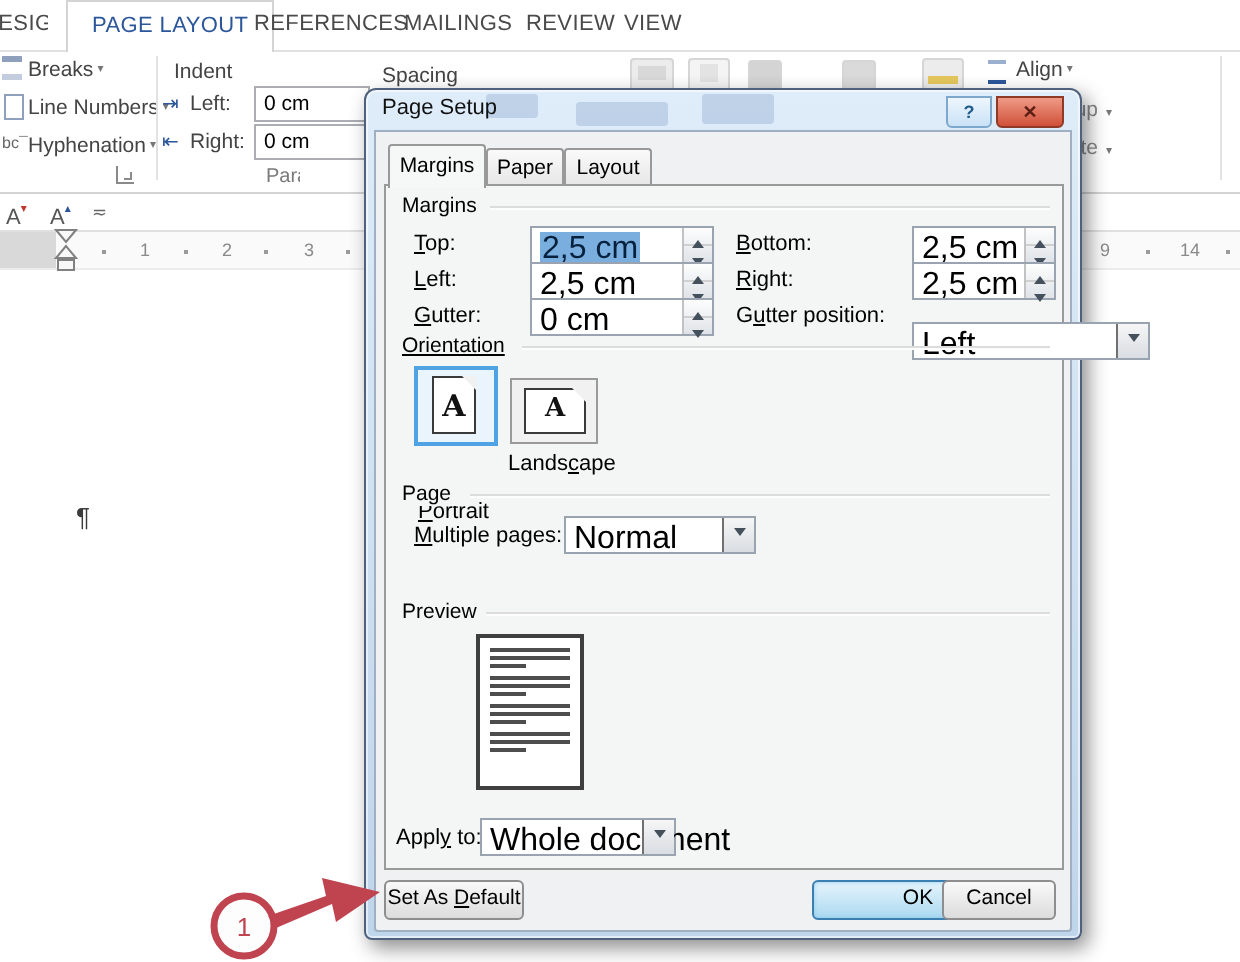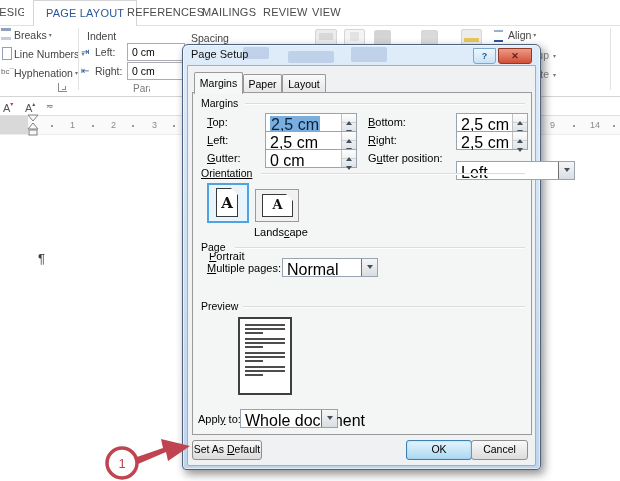--- a/index.html
+++ b/index.html
@@ -57,21 +57,21 @@
   .tri-up{display:inline-block;width:0;height:0;border-left:3px solid transparent;border-right:3px solid transparent;border-bottom:4px solid #44505c;vertical-align:3px;}
   .tri-down{display:inline-block;width:0;height:0;border-left:3px solid transparent;border-right:3px solid transparent;border-top:4px solid #44505c;vertical-align:3px;}
   .cb-btn{position:absolute;right:0;top:0;width:15px;height:17px;background:linear-gradient(#f6f6f6,#d9dde2);border-left:1px solid #707070;text-align:center;line-height:15px;}
   .tile{position:absolute;background:#f1f1f1;border:1px solid #9a9a9a;}
   .tile.selected{border:2px solid #4fa3e3;background:#eaf4fd;}
   .pageicon{position:absolute;background:#fff;border:1.5px solid #3a3a3a;}
   .pageicon .fold{position:absolute;right:-1px;top:-1px;width:0;height:0;border-left:7px solid transparent;border-top:7px solid #f1f1f1;}
   .pageA{position:absolute;width:100%;text-align:center;font-family:"DejaVu Serif",serif;color:#111;}
   .wbtn{position:absolute;height:18px;background:linear-gradient(#f9f9f9,#dcdcdc);border:1px solid #8e8e8e;border-radius:3px;
         font-size:10.5px;color:#000;text-align:center;line-height:17px;}
-  .wbtn.default{background:linear-gradient(#e5f4fc,#abd9f0);border:1px solid #3c7fb1;box-shadow:inset 0 0 2px #8ecbef;}
+  .wbtn.default{background:linear-gradient(#e5f4fc,#abd9f0);border:1px solid #3c7fb1;box-shadow:inset 0 0 2px #8ecbef;padding-left:20px;}
   #pvpage{position:absolute;background:#fff;border:2px solid #3f3f3f;}
   .pv-l{height:2px;background:#4d4d4d;margin:0 0 2px 0;}
   .pv-g{margin-bottom:4px;}
   .pv-s{width:45%;}
   .svglayer{position:absolute;left:0;top:0;width:620px;height:481px;pointer-events:none;z-index:30;}
 </style>
 </head>
 <body>
 
 <div id="screen">

